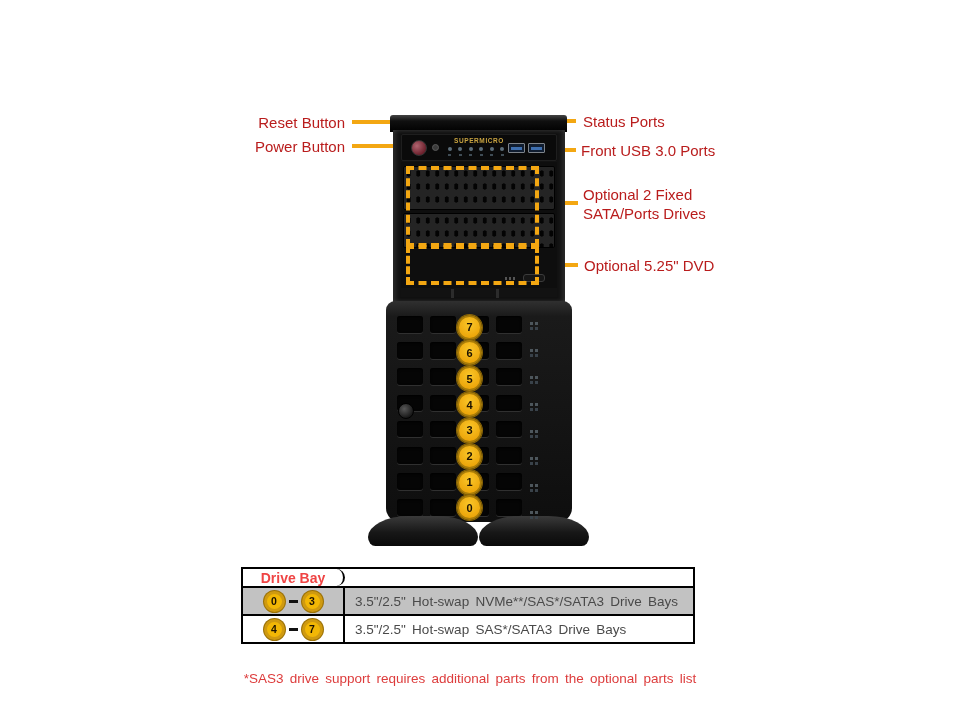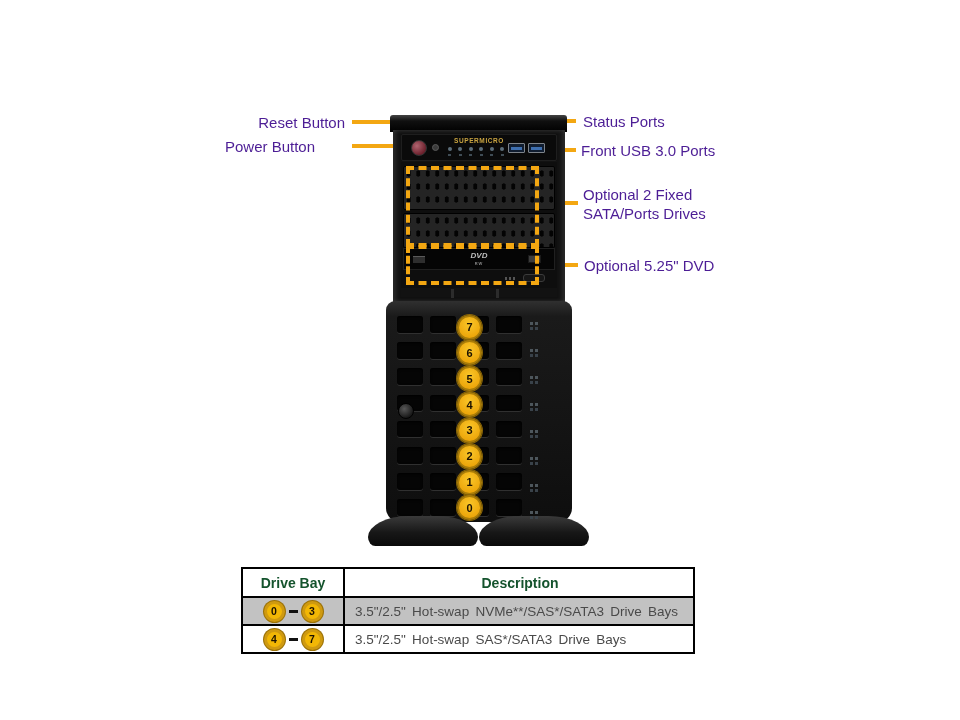--- a/index.html
+++ b/index.html
@@ -4,21 +4,21 @@
 <style>
   * { margin:0; padding:0; box-sizing:border-box; }
   body { background:#ffffff; font-family:"Liberation Sans", sans-serif; }
   .canvas { position:relative; width:960px; height:720px; background:#ffffff; overflow:hidden; }
 
   
   .fig-title { position:absolute; left:0; top:75px; width:960px; text-align:center;
     font-size:16px; font-style:italic; color:#1d1d1d; letter-spacing:.2px; }
 
   
-  .lbl { position:absolute; font-size:15px; color:#4c1d95; white-space:nowrap; transform:translateY(-50%); }
+  .lbl { position:absolute; font-size:15px; color:#b91c1c; white-space:nowrap; transform:translateY(-50%); }
   .lbl.r { text-align:right; }
   .lead { position:absolute; background:#F3A712; }
 
   
   .tower-top { position:absolute; left:390px; top:115px; width:177px; height:17px;
     background:linear-gradient(180deg,#444 0%,#101010 35%,#000 100%); border-radius:3px 3px 0 0; }
   .tower-upper { position:absolute; left:393px; top:130px; width:172px; height:172px;
     background:#121212; box-shadow:inset 3px 0 4px rgba(90,90,90,.35), inset -3px 0 4px rgba(90,90,90,.35); }
   .ctrl { position:absolute; left:401px; top:134px; width:156px; height:27px;
     background:#0a0a0a; border:1px solid #1e1e1e; border-radius:2px; }
@@ -77,21 +77,21 @@
   .ledpairs span { width:3px; height:3px; background:#4d565c;
     box-shadow:5px 0 0 #4d565c, 0 5px 0 #39424a, 5px 5px 0 #39424a; }
   .foot { position:absolute; top:516px; width:110px; height:30px; z-index:2;
     background:linear-gradient(180deg,#3a3a3a 0%,#171717 55%,#0a0a0a 100%);
     border-radius:50% 50% 10px 10px / 95% 95% 12px 12px; }
 
   
   .tbl { position:absolute; left:241px; top:567px; width:454px; border:2px solid #000; background:#fff; z-index:5; }
   .trow { display:grid; grid-template-columns:102px 350px; }
   .trow > div { display:flex; align-items:center; }
-  .th { height:27px; font-size:14px; font-weight:bold; color:#14532d; justify-content:center; }
+  .th { height:17px; font-size:14px; font-weight:bold; color:#ef4444; justify-content:center;border-radius:10px; }
   .hdr { border-bottom:2px solid #000; }
   .r1 { background:#c2c2c2; border-bottom:2px solid #000; }
   .r1 > div, .r2 > div { height:26px; }
   .cell-bay { justify-content:center; border-right:2px solid #000; }
   .cell-desc { font-size:13.5px; color:#4a4a4a; padding-left:10px; word-spacing:2.5px; white-space:nowrap; }
   .badge { width:21px; height:21px; border-radius:50%; display:flex; align-items:center; justify-content:center;
     background:#f2b705; border:3px solid #cf9a10; box-shadow:0 0 0 1px #9c7208;
     font-size:10.5px; font-weight:bold; color:#1c1200; }
   .bay-dash { width:9px; height:3px; background:#111; margin:0 4px; }
 
@@ -99,21 +99,21 @@
   .foots { position:absolute; left:180px; top:671px; width:580px; text-align:center;
     color:#dd3c3c; font-size:13.5px; line-height:16.5px; word-spacing:2.5px; }
 </style>
 </head>
 <body>
 
 <div class="canvas">
 
 
   <div class="lbl r" style="left:195px; width:150px; top:122px;">Reset Button</div>
-  <div class="lbl r" style="left:195px; width:150px; top:146px;text-align:center;">Power Button</div>
+  <div class="lbl r" style="left:195px; width:150px; top:146px;">Power Button</div>
   <div class="lbl" style="left:583px; top:121px;">Status Ports</div>
   <div class="lbl" style="left:581px; top:150px;">Front USB 3.0 Ports</div>
   <div class="lbl" style="left:583px; top:194px;">Optional 2 Fixed</div>
   <div class="lbl" style="left:583px; top:213px;">SATA/Ports Drives</div>
   <div class="lbl" style="left:584px; top:265px;">Optional 5.25" DVD</div>
 
   <div class="lead" style="left:352px; top:120px; width:81px; height:4px;"></div>
   <div class="lead" style="left:431px; top:120px; width:4px; height:24px;"></div>
   <div class="lead" style="left:352px; top:144px; width:61px; height:4px;"></div>
   <div class="lead" style="left:475px; top:119px; width:101px; height:4px;"></div>
@@ -149,25 +149,20 @@
         <i></i>
       </span>
     <span class="usb" style="left:126px;">
         <i></i>
       </span>
   </div>
 
   <div class="bays">
     <div class="vent v1"></div>
     <div class="vent v2"></div>
-    <div class="dvd-tray">
-      <span class="dvd-btn-l"></span>
-      <span class="dvd-logo"><span>DVD</span><small>RW</small></span>
-      <span class="dvd-btn-r"></span>
-    </div>
     <div class="tray-strip">
       <span class="marks"></span>
       <span class="eject"></span>
     </div>
   </div>
 
   <div class="dash-rect dr1"></div>
   <div class="dash-rect dr2"></div>
   <span class="tick" style="left:451px;"></span>
   <span class="tick" style="left:496px;"></span>
@@ -229,36 +224,36 @@
     <span class="bay-num">1</span>
     <span class="bay-num">0</span>
   </div>
 
   <div class="foot" style="left:368px;"></div>
   <div class="foot" style="left:479px;"></div>
 
   <div class="tbl">
     <div class="trow hdr">
       <div class="th cell-bay">Drive Bay</div>
-      <div class="th">Description</div>
     </div>
     <div class="trow r1">
       <div class="cell-bay">
         <span class="badge">0</span>
         <span class="bay-dash"></span>
         <span class="badge">3</span>
       </div>
       <div class="cell-desc">3.5"/2.5" Hot-swap NVMe**/SAS*/SATA3 Drive Bays</div>
     </div>
     <div class="trow r2">
       <div class="cell-bay">
         <span class="badge">4</span>
         <span class="bay-dash"></span>
         <span class="badge">7</span>
       </div>
       <div class="cell-desc">3.5"/2.5" Hot-swap SAS*/SATA3 Drive Bays</div>
     </div>
   </div>
 
   <div class="foots">
+    <div>*SAS3 drive support requires additional parts from the optional parts list</div>
   </div>
 
 </div>
 
 </body></html>

